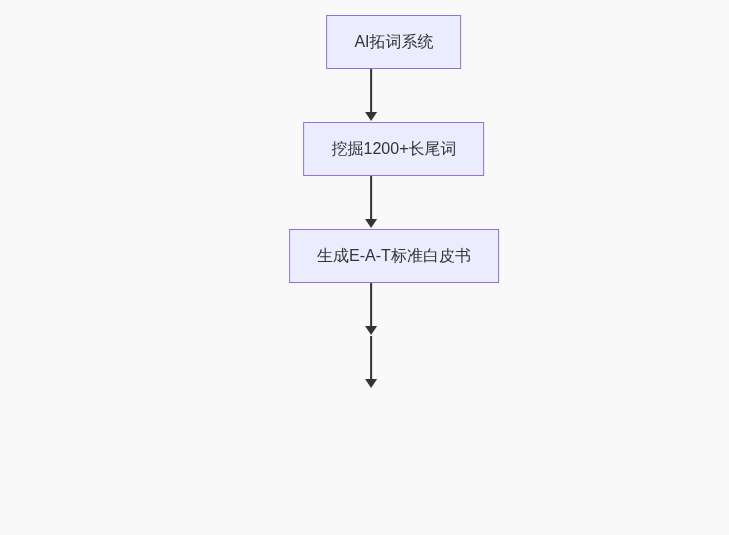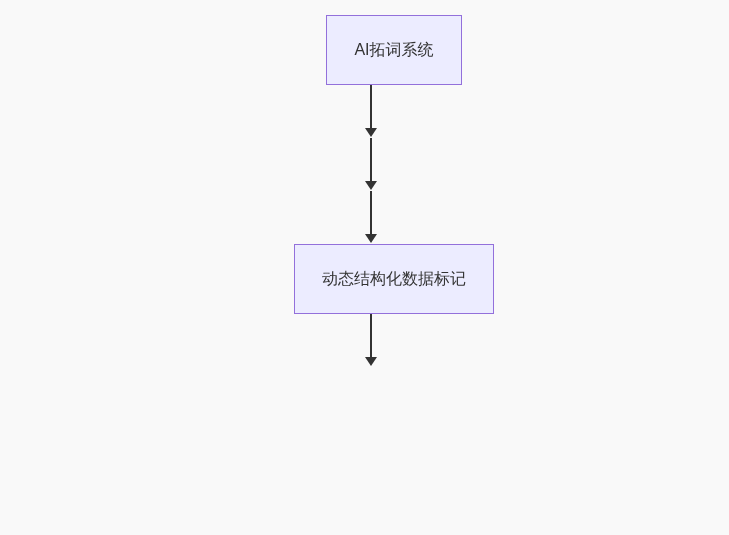--- a/index.html
+++ b/index.html
@@ -20,21 +20,21 @@
     position: absolute;
     left: 371px;
     top: 15px;
     transform: translateX(-50%);
     display: flex;
     flex-direction: column;
     align-items: center;
   }
   .node {
     box-sizing: border-box;
-    height: 70px;
+    height: 54px;
     display: flex;
     align-items: center;
     justify-content: center;
     padding: 2px 27px;
     background: var(--node-fill, #ECECFF);
     border: 1px solid var(--node-border, #9370DB);
     color: var(--text-color, #333333);
     font-size: 16px;
     line-height: 1;
     white-space: nowrap;
@@ -68,36 +68,39 @@
 
     <div class="node">
       <span>AI拓词系统</span>
     </div>
 
     <div class="edge">
       <div class="line"></div>
       <div class="head"></div>
     </div>
 
+    <div class="node">
+      <span>挖掘1200+长尾词</span>
+    </div>
+
+    <div class="edge">
+      <div class="line"></div>
+      <div class="head"></div>
+    </div>
+
+    <div class="node">
+      <span>生成E-A-T标准白皮书</span>
+    </div>
 
     <div class="edge">
       <div class="line"></div>
       <div class="head"></div>
     </div>
 
 
     <div class="edge">
       <div class="line"></div>
       <div class="head"></div>
     </div>
 
-    <div class="node">
-      <span>动态结构化数据标记</span>
-    </div>
-
-    <div class="edge">
-      <div class="line"></div>
-      <div class="head"></div>
-    </div>
-
 
   </div>
 </div>
 
 </body></html>

